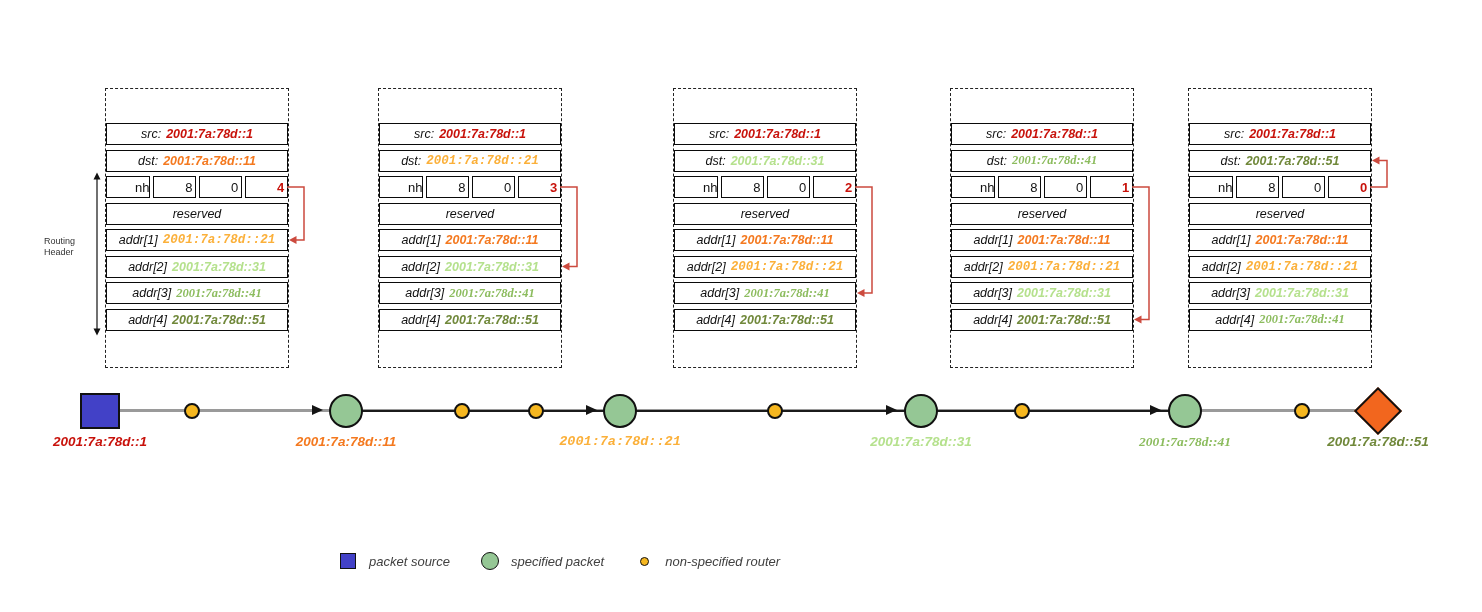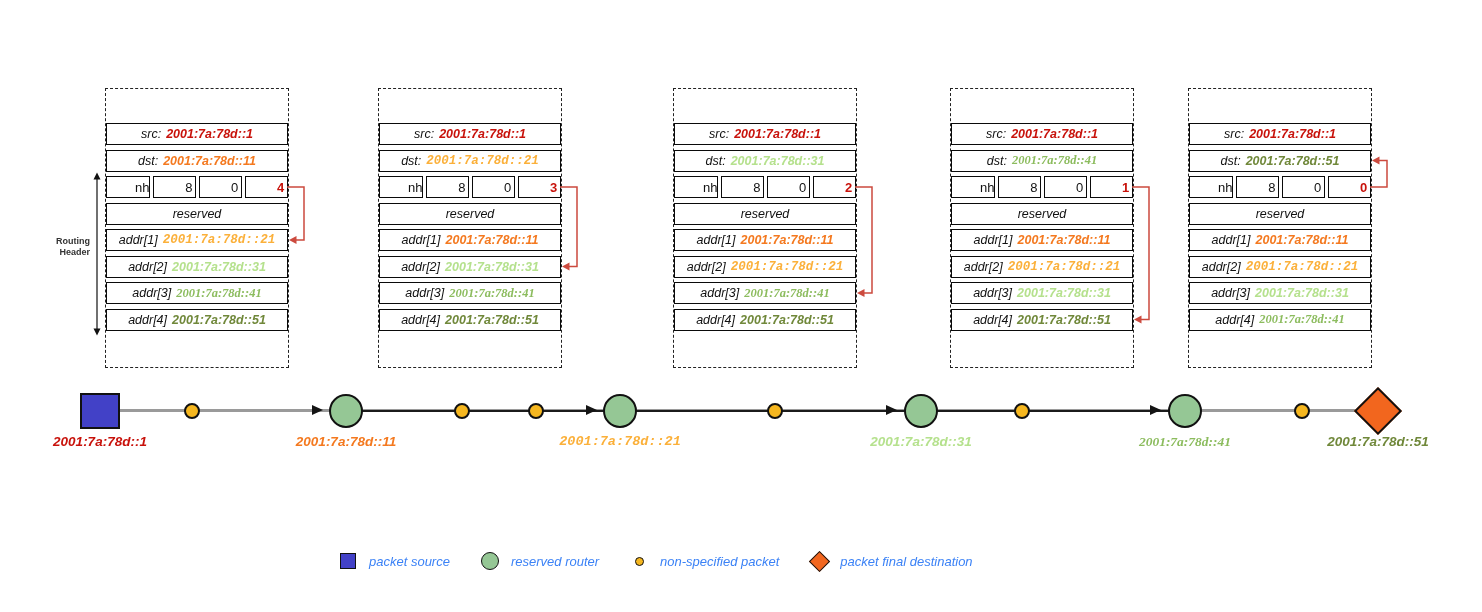--- a/index.html
+++ b/index.html
@@ -34,22 +34,22 @@
 
   
   .ra{position:absolute;left:182px;overflow:visible;}
   .ra path{stroke:var(--arrow-red);stroke-width:1.5;fill:none;}
   .ra polygon{fill:var(--arrow-red);}
 
   
   .rh-arrow{position:absolute;left:91px;top:172px;}
   .rh-arrow line{stroke:#111;stroke-width:1.2;}
   .rh-arrow polygon{fill:#111;}
-  .rh-label{position:absolute;left:44px;top:236px;width:46px;text-align:right;
-            font-size:9px;font-weight:bold;color:#333;line-height:11px;}
+  .rh-label{position:absolute;left:44px;top:236px;width:46px;text-align:left;
+            font-size:9px;font-weight:normal;color:#333;line-height:11px;}
 
   
   .line-gray{position:absolute;top:409px;height:3px;background:var(--line-gray);}
   .line-black{position:absolute;top:410px;height:2px;background:var(--line-black);}
   .ah{position:absolute;top:405px;width:0;height:0;border-top:5.5px solid transparent;
       border-bottom:5.5px solid transparent;border-left:11px solid #141414;}
   .node-square{position:absolute;left:80px;top:393px;width:40px;height:36px;
                background:var(--source-blue);border:2px solid #111;}
   .node-circle{position:absolute;top:394px;width:34px;height:34px;border-radius:50%;
                background:var(--router-green);border:2px solid #111;}
@@ -61,21 +61,21 @@
               font-size:13.5px;font-weight:bold;font-style:italic;}
 
   
   .legend{position:absolute;left:336px;top:549px;display:flex;align-items:center;gap:28px;}
   .lg-item{display:flex;align-items:center;gap:9px;}
   .lg-ic{width:24px;height:24px;display:flex;align-items:center;justify-content:center;}
   .lg-square{width:16px;height:16px;background:var(--source-blue);border:1.5px solid #111;}
   .lg-circle{width:18px;height:18px;border-radius:50%;background:var(--router-green);border:1.5px solid #111;}
   .lg-dot{width:9px;height:9px;border-radius:50%;background:var(--dot-yellow);border:1.5px solid #111;}
   .lg-diamond{width:15px;height:15px;background:var(--dest-orange);border:1.5px solid #111;transform:rotate(45deg);}
-  .lg-text{font-style:italic;font-size:13px;color:#3b82f6;}
+  .lg-text{font-style:italic;font-size:13px;color:#404040;}
 </style>
 </head>
 <body>
 
 <div id="canvas">
 
   <svg class="rh-arrow" width="12" height="164" viewBox="0 0 12 164">
     <line x1="6" y1="5" x2="6" y2="159"></line>
     <polygon points="6,0.5 2.5,7.5 9.5,7.5"></polygon>
     <polygon points="6,163.5 2.5,156.5 9.5,156.5"></polygon>
@@ -321,29 +321,23 @@
     <div class="lg-item">
       <span class="lg-ic">
           <span class="lg-square"></span>
         </span>
       <span class="lg-text">packet source</span>
     </div>
     <div class="lg-item">
       <span class="lg-ic">
           <span class="lg-circle"></span>
         </span>
-      <span class="lg-text">reserved router</span>
+      <span class="lg-text">specified packet</span>
     </div>
     <div class="lg-item">
       <span class="lg-ic">
           <span class="lg-dot"></span>
         </span>
-      <span class="lg-text">non-specified packet</span>
-    </div>
-    <div class="lg-item">
-      <span class="lg-ic">
-          <span class="lg-diamond"></span>
-        </span>
-      <span class="lg-text">packet final destination</span>
+      <span class="lg-text">non-specified router</span>
     </div>
   </div>
 
 </div>
 
 </body></html>

